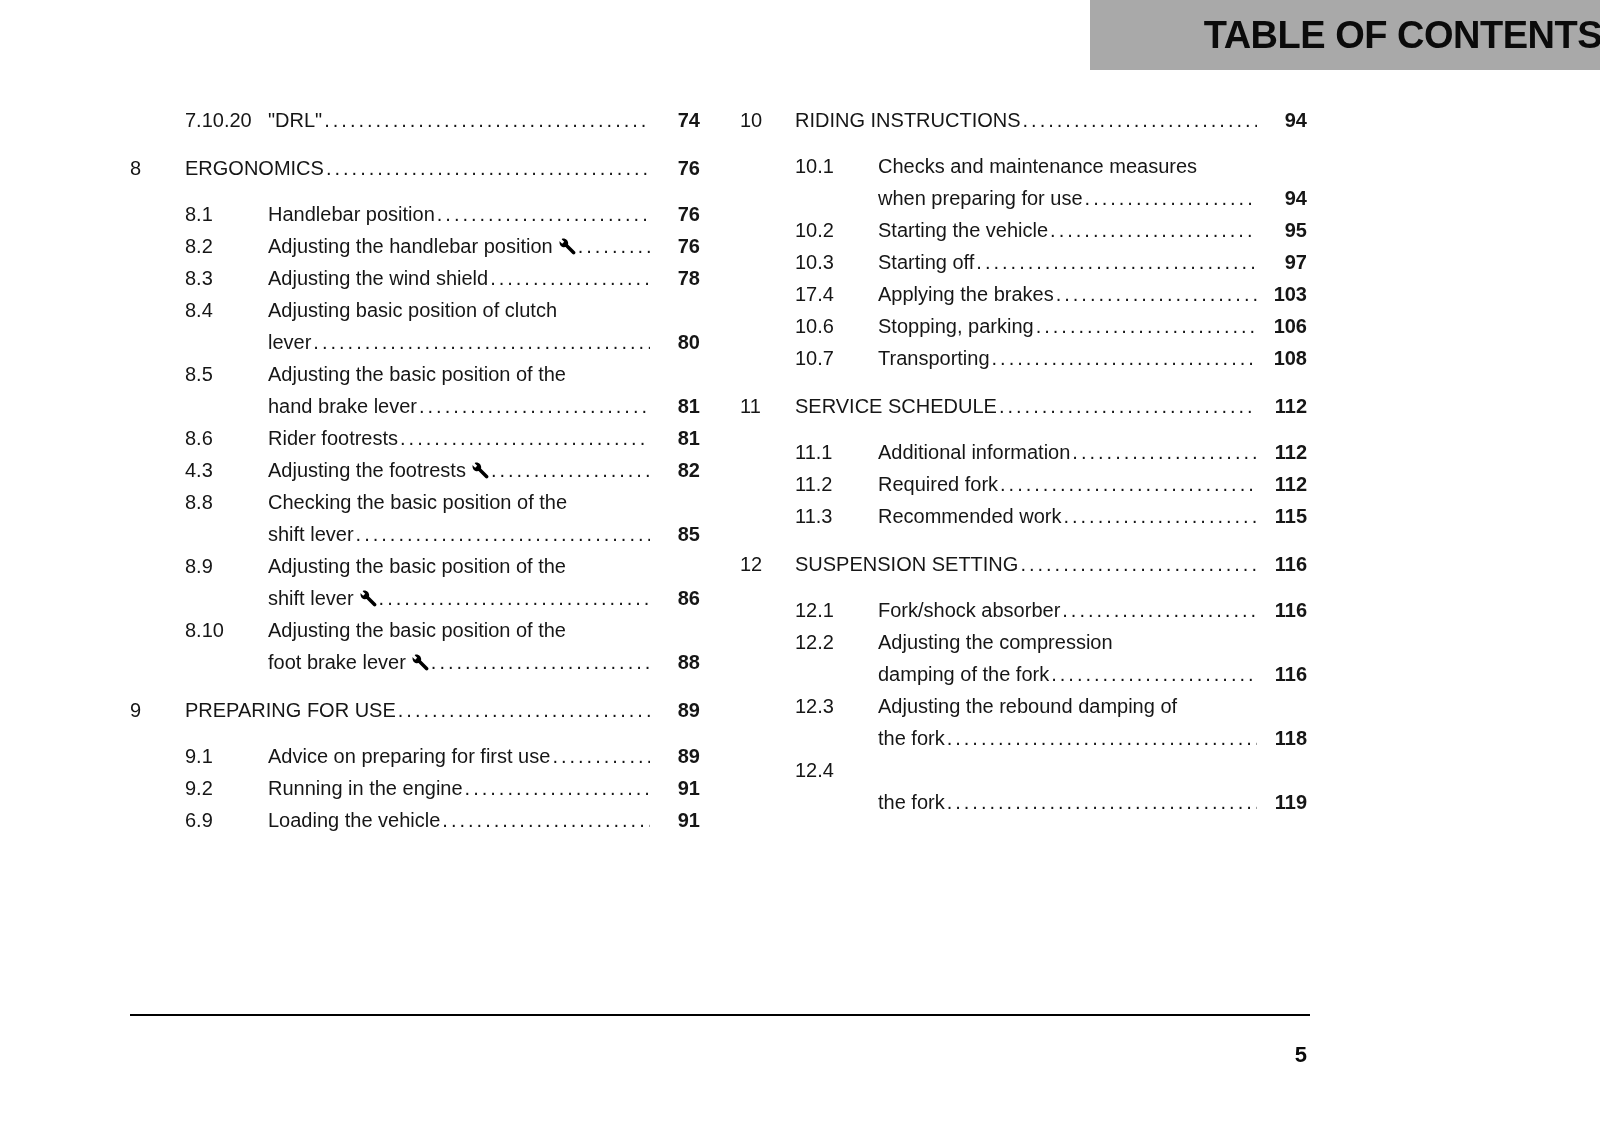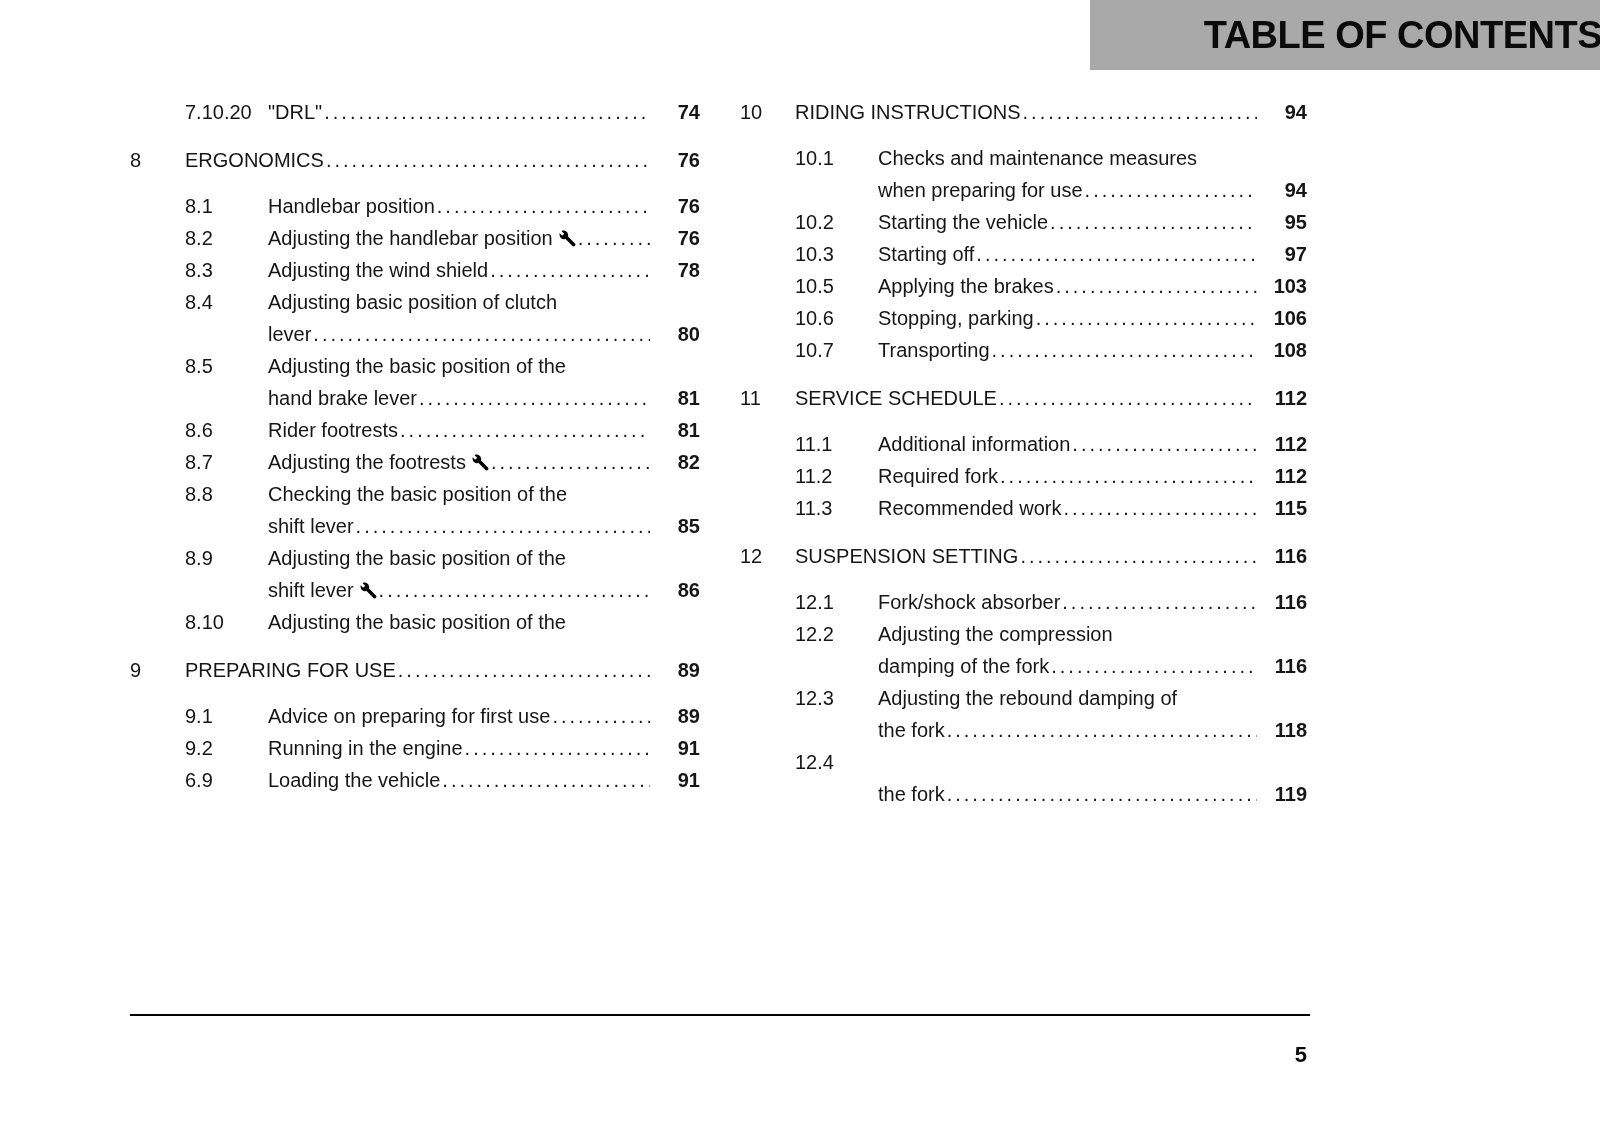--- a/index.html
+++ b/index.html
@@ -37,21 +37,21 @@
     position: absolute;
     left: 130px;
     top: 88px;
     width: 1180px;
     display: flex;
   }
   .toc-col { width: 570px; }
   .toc-col + .toc-col { margin-left: 40px; width: 567px; }
 
   .entry.chapter { margin-top: 16px; margin-bottom: 14px; }
-  .toc-col > .entry:first-child { margin-top: 8px; }
+  .toc-col > .entry:first-child { margin-top: 16px; }
 
   .line {
     display: flex;
     font-size: 20px;
     line-height: 32px;
     color: #161616;
   }
   .entry.section .line { padding-left: 55px; }
   .num { flex: none; width: 55px; white-space: nowrap; }
   .entry.section .num { width: 83px; }
@@ -182,21 +182,21 @@
         <div class="entry section">
           <div class="line">
             <span class="num">8.6</span>
             <span class="text">Rider footrests</span>
             <span class="dots"></span>
             <span class="page">81</span>
           </div>
         </div>
         <div class="entry section">
           <div class="line">
-            <span class="num">8.7</span>
+            <span class="num">4.3</span>
             <span class="text">Adjusting the footrests<svg viewBox="0 0 512 512" class="wrench">
                 <path d="M507.7 109.5c-2.4-9.8-14.6-13.2-21.7-6.1L416 173.3l-60.3-60.3 69.9-69.9c7.1-7.1 3.7-19.3-6.1-21.7C406.2 17.6 392.8 16 380 16c-79.5 0-144 64.5-144 144 0 12.8 1.7 25.2 4.9 37L30.7 407.2c-19.6 19.6-19.6 51.2 0 70.8l3.4 3.4c19.6 19.6 51.2 19.6 70.8 0l210.2-210.2c11.8 3.2 24.2 4.9 37 4.9 79.5 0 144-64.5 144-144-.1-12.8-1.7-26.2-4.9-37.5z"></path>
               </svg></span>
             <span class="dots"></span>
             <span class="page">82</span>
           </div>
         </div>
         <div class="entry section">
           <div class="line">
             <span class="num">8.8</span>
@@ -221,20 +221,28 @@
               </svg></span>
             <span class="dots"></span>
             <span class="page">86</span>
           </div>
         </div>
         <div class="entry section">
           <div class="line">
             <span class="num">8.10</span>
             <span class="text">Adjusting the basic position of the</span>
           </div>
+          <div class="line">
+            <span class="num"></span>
+            <span class="text">foot brake lever<svg viewBox="0 0 512 512" class="wrench">
+                <path d="M507.7 109.5c-2.4-9.8-14.6-13.2-21.7-6.1L416 173.3l-60.3-60.3 69.9-69.9c7.1-7.1 3.7-19.3-6.1-21.7C406.2 17.6 392.8 16 380 16c-79.5 0-144 64.5-144 144 0 12.8 1.7 25.2 4.9 37L30.7 407.2c-19.6 19.6-19.6 51.2 0 70.8l3.4 3.4c19.6 19.6 51.2 19.6 70.8 0l210.2-210.2c11.8 3.2 24.2 4.9 37 4.9 79.5 0 144-64.5 144-144-.1-12.8-1.7-26.2-4.9-37.5z"></path>
+              </svg></span>
+            <span class="dots"></span>
+            <span class="page">88</span>
+          </div>
         </div>
         <div class="entry chapter">
           <div class="line">
             <span class="num">9</span>
             <span class="text">PREPARING FOR USE</span>
             <span class="dots"></span>
             <span class="page">89</span>
           </div>
         </div>
         <div class="entry section">
@@ -294,21 +302,21 @@
         <div class="entry section">
           <div class="line">
             <span class="num">10.3</span>
             <span class="text">Starting off</span>
             <span class="dots"></span>
             <span class="page">97</span>
           </div>
         </div>
         <div class="entry section">
           <div class="line">
-            <span class="num">10.5</span>
+            <span class="num">17.4</span>
             <span class="text">Applying the brakes</span>
             <span class="dots"></span>
             <span class="page">103</span>
           </div>
         </div>
         <div class="entry section">
           <div class="line">
             <span class="num">10.6</span>
             <span class="text">Stopping, parking</span>
             <span class="dots"></span>

